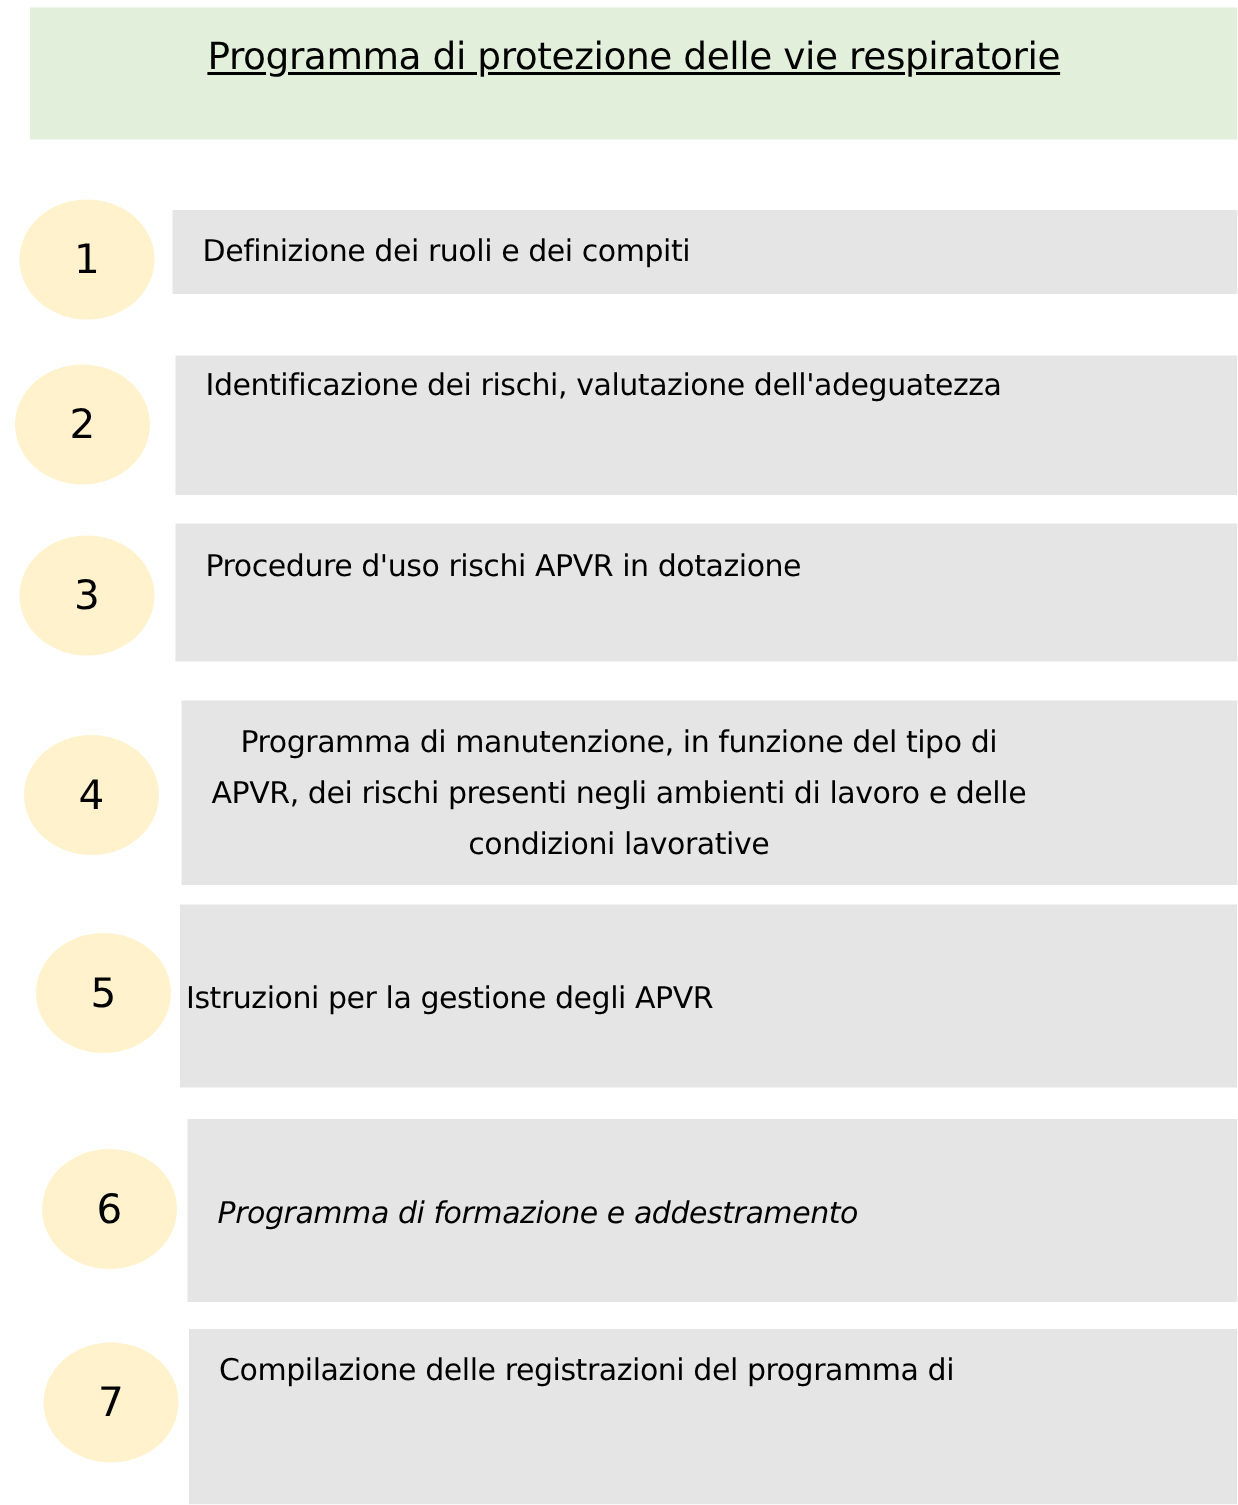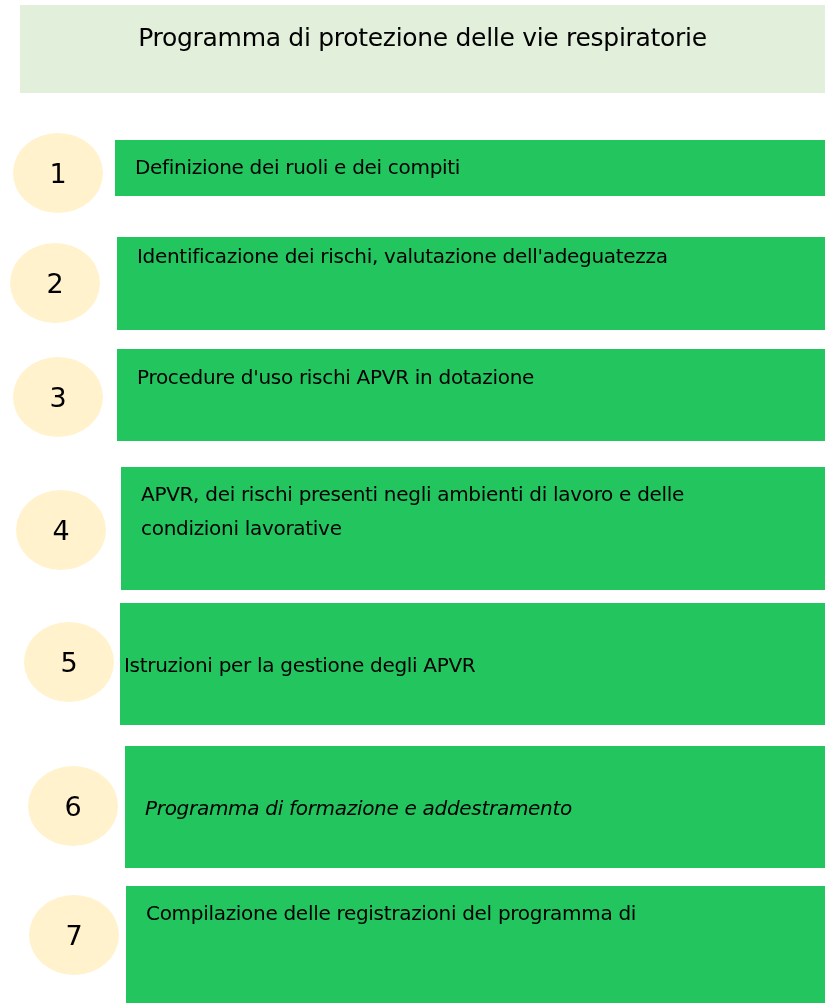--- a/index.html
+++ b/index.html
@@ -1,22 +1,22 @@
 <!DOCTYPE html>
 <html><head>
   <meta charset="utf-8">
   <style>
     html, body { margin: 0; padding: 0; background: #ffffff; }
     body { width: 825px; height: 1003px; position: relative; overflow: hidden;
            font-family: "DejaVu Sans", sans-serif; color: #000; }
     .title-box { position: absolute; left: 20px; top: 5px; width: 805px; height: 88px;
                  background: #E2EFDA; }
     .title-text { position: absolute; left: 0; right: 0; top: 18px; text-align: center;
-                  font-size: 25px; letter-spacing: -0.3px; }
-    .step-box { position: absolute; background: #22c55e; }
+                  font-size: 25px; letter-spacing: -0.3px; text-decoration: underline; }
+    .step-box { position: absolute; background: #e5e5e5; text-align: center; }
     .step-text { position: absolute; font-size: 20px; line-height: 34px; letter-spacing: -0.3px; }
     .step-circle { position: absolute; width: 90px; height: 80px; border-radius: 50%;
                    background: #FFF2CC; display: flex; align-items: center; justify-content: center;
                    font-size: 27px; }
   </style>
 </head>
 <body>
 
 <div class="title-box">
   <div class="title-text">Programma di protezione delle vie respiratorie</div>
@@ -44,20 +44,21 @@
   <div class="step-text" style="left:20px;top:11px;">
     <div>Procedure d'uso rischi APVR in dotazione</div>
   </div>
 </div>
 <div class="step-circle" style="left:13px;top:357px;">
   <span>3</span>
 </div>
 
 <div class="step-box" style="left:121px;top:467px;width:704px;height:123px;">
   <div class="step-text" style="left:20px;top:10px;">
+    <div>Programma di manutenzione, in funzione del tipo di</div>
     <div>APVR, dei rischi presenti negli ambienti di lavoro e delle</div>
     <div>condizioni lavorative</div>
   </div>
 </div>
 <div class="step-circle" style="left:16px;top:490px;">
   <span>4</span>
 </div>
 
 <div class="step-box" style="left:120px;top:603px;width:705px;height:122px;">
   <div class="step-text" style="left:4px;top:45px;">

